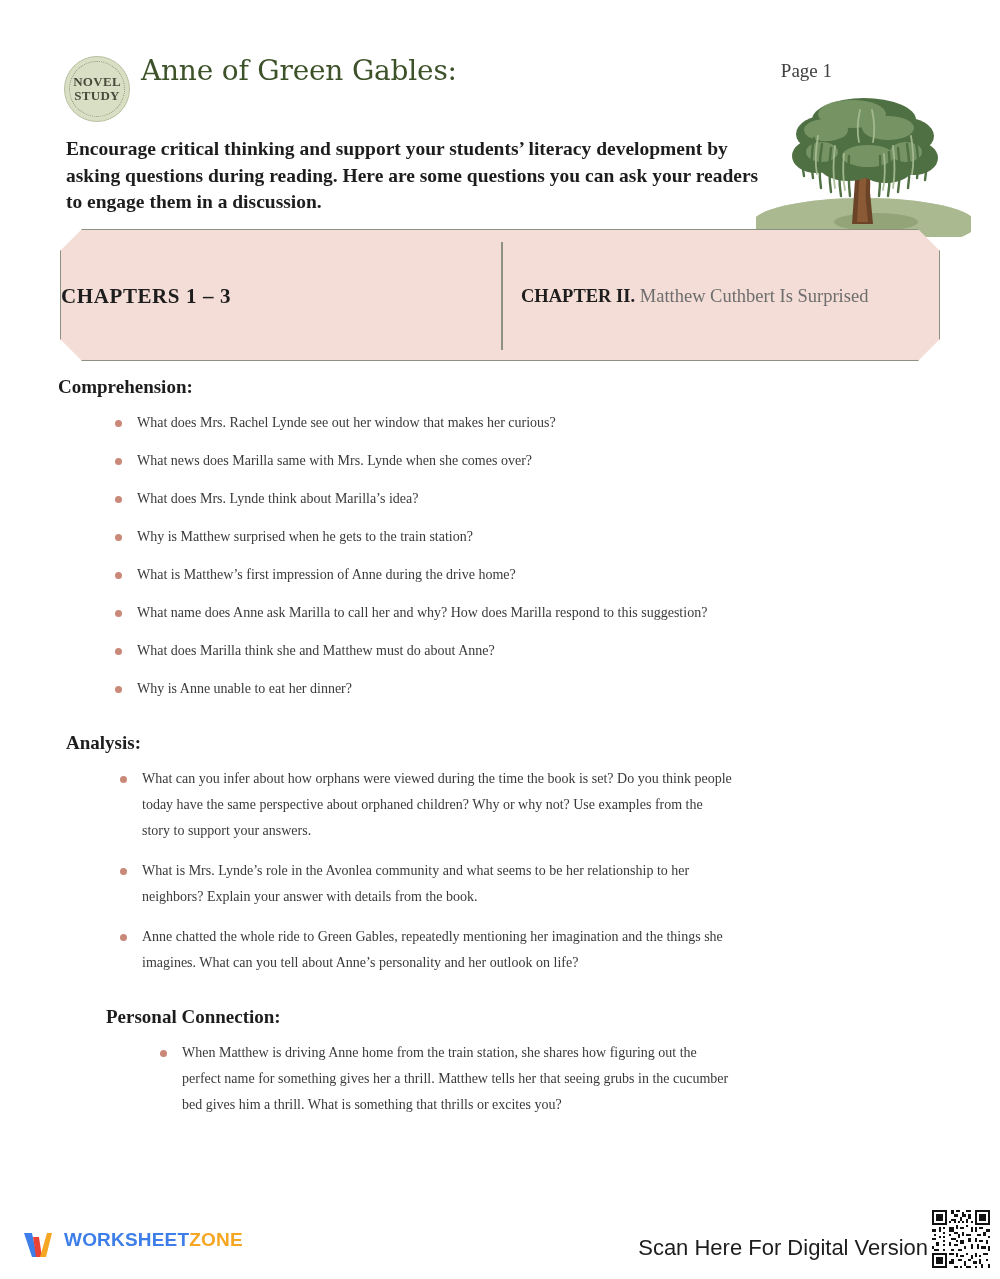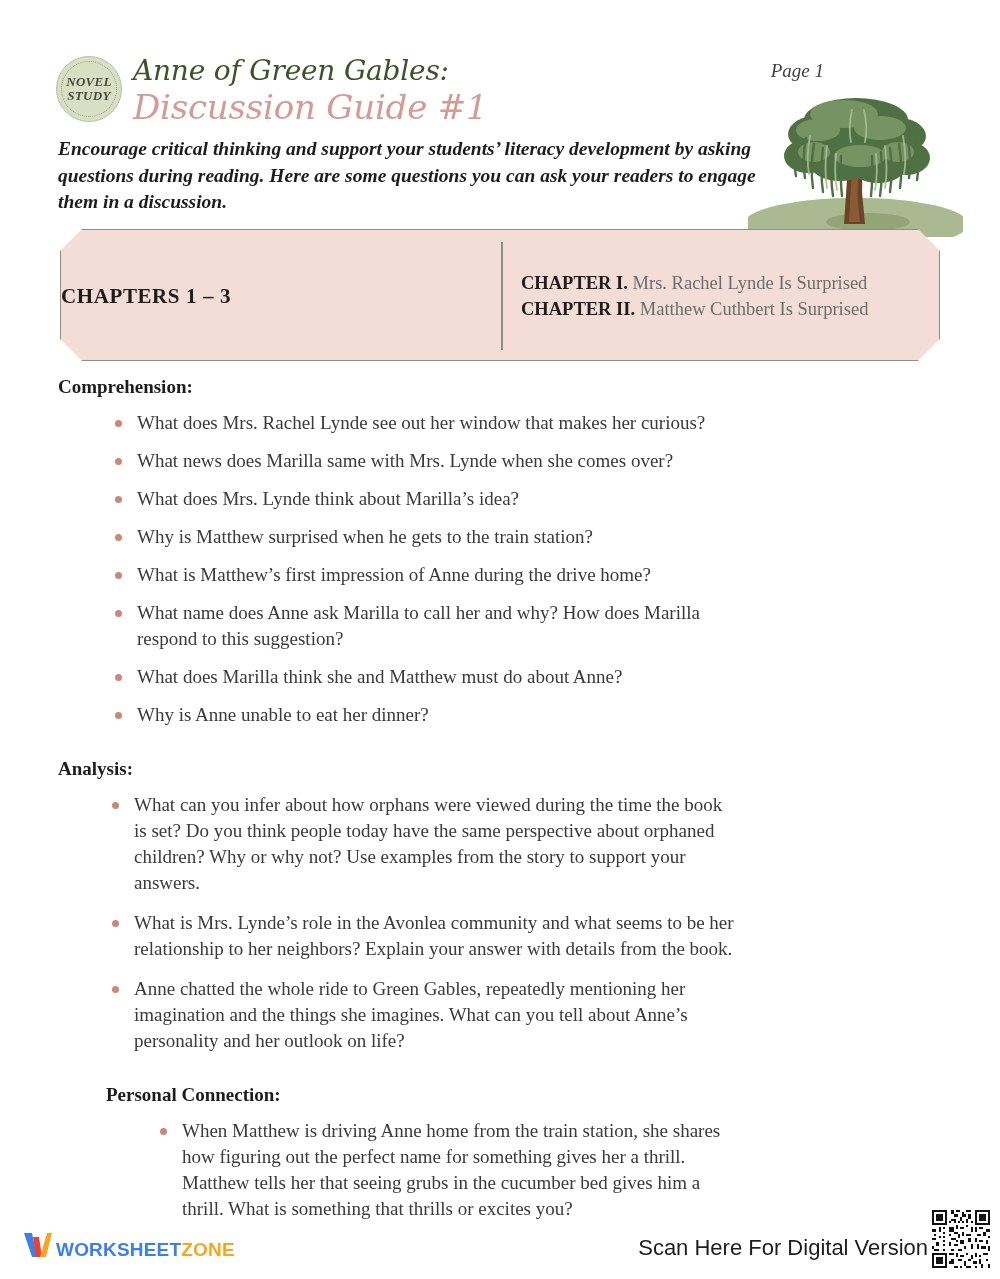--- a/index.html
+++ b/index.html
@@ -12,24 +12,23 @@
     height: 1279px;
     position: relative;
     font-family: "Liberation Serif", serif;
     color: #2b2b2b;
     overflow: hidden;
   }
 
   
   #header {
     position: absolute;
-    left: 0; top: 0;
+    left: 8px; top: 0;
     width: 856px;
     height: 230px;
-    font-style: italic;
   }
 
   #badge {
     position: absolute;
     left: 56px; top: 56px;
     width: 66px; height: 66px;
     border-radius: 50%;
     background: #d9dfc4;
     border: 1px solid #b9c0a0;
     box-sizing: border-box;
@@ -177,50 +176,50 @@
     list-style: none;
     margin: 0;
     padding: 0;
   }
   .q-item {
     position: relative;
     margin-left: 115px;
     margin-right: 58px;
     padding-left: 22px;
     font-family: "Liberation Serif", serif;
-    font-size: 19px;
+    font-size: 14px;
     line-height: 26px;
     color: #3a3a3a;
     margin-bottom: 12px;
   }
   .q-item::before {
     content: "";
     position: absolute;
     left: 0; top: 10px;
     width: 7px; height: 7px;
     border-radius: 50%;
     background: #c98878;
   }
-  #analysis-section { margin-top: 30px; }
+  #analysis-section { margin-top: 30px; padding-left: 8px; }
   #analysis-section .q-item { margin-left: 112px; margin-bottom: 14px; }
   #personal-section { margin-top: 30px; padding-left: 48px; }
   #personal-section .q-item { margin-left: 112px; }
 
   
   #footer {
     position: absolute;
     left: 0; bottom: 0;
     width: 1000px; height: 80px;
   }
   #wz-logo {
     position: absolute;
     left: 22px; bottom: 18px;
     display: flex;
-    align-items: flex-end;
-    gap: 0;
+    align-items: flex-start;
+    gap: 8px;
   }
   #wz-mark { width: 34px; height: 32px; }
   #wz-text {
     font-family: "Liberation Sans", sans-serif;
     font-weight: 700;
     font-size: 19px;
     letter-spacing: 0.2px;
   }
   #wz-text .blue { color: #3d7ee8; }
   #wz-text .orange { color: #f5a623; }
@@ -247,21 +246,20 @@
   <div id="badge">
     <div class="ring"></div>
     <div class="badge-text">
       <div>NOVEL</div>
       <div>STUDY</div>
     </div>
   </div>
 
   <div id="title-block">
     <div id="title-main">Anne of Green Gables:</div>
-    <div id="title-sub">Discussion Guide #1</div>
   </div>
 
   <div id="page-number">Page 1</div>
 
   <div id="intro">Encourage critical thinking and support your students’ literacy development by asking questions during reading. Here are some questions you can ask your readers to engage them in a discussion.</div>
 
   <svg id="tree-art" viewBox="0 0 215 165">
     <ellipse cx="108" cy="152" rx="112" ry="26" fill="#9bab7e"></ellipse>
     <ellipse cx="108" cy="152" rx="112" ry="26" fill="#b7c49c" opacity="0.55"></ellipse>
     <ellipse cx="120" cy="150" rx="42" ry="9" fill="#7d8f63" opacity="0.5"></ellipse>
@@ -315,24 +313,20 @@
     </g>
   </svg>
 </div>
 
 <div id="chapters-box">
   <div id="chapters-left">
     <div id="chapters-range">CHAPTERS 1 – 3</div>
   </div>
   <div id="chapters-divider"></div>
   <div id="chapters-right">
-    <div class="chapter-line">
-      <span class="num">CHAPTER I.</span>
-      <span>Mrs. Rachel Lynde Is Surprised</span>
-    </div>
     <div class="chapter-line">
       <span class="num">CHAPTER II.</span>
       <span>Matthew Cuthbert Is Surprised</span>
     </div>
   </div>
 </div>
 
 <div id="content">
 
   <div class="section" id="comprehension-section">

